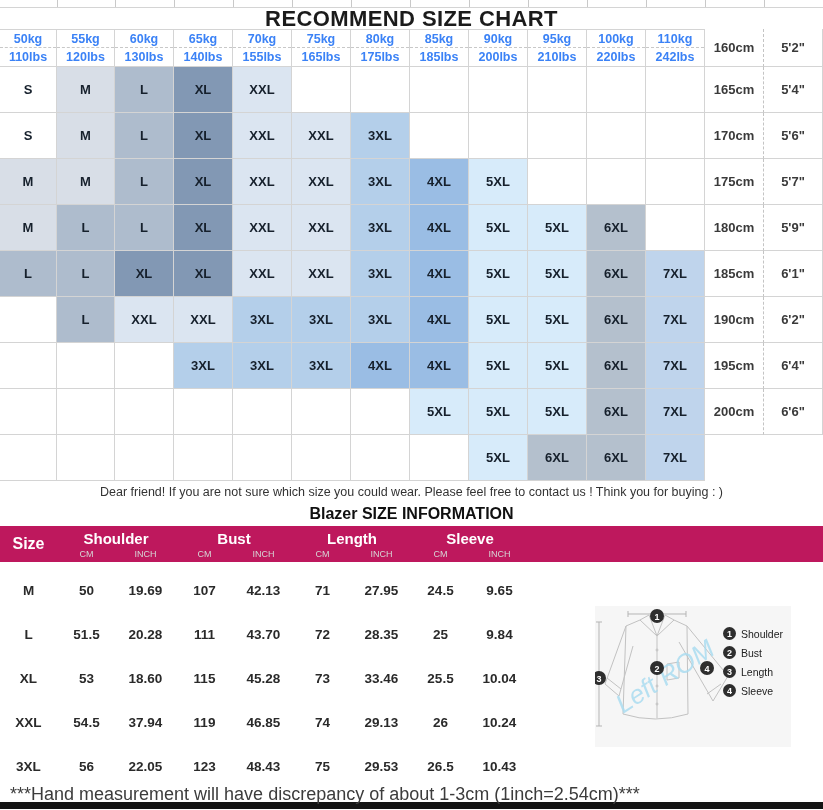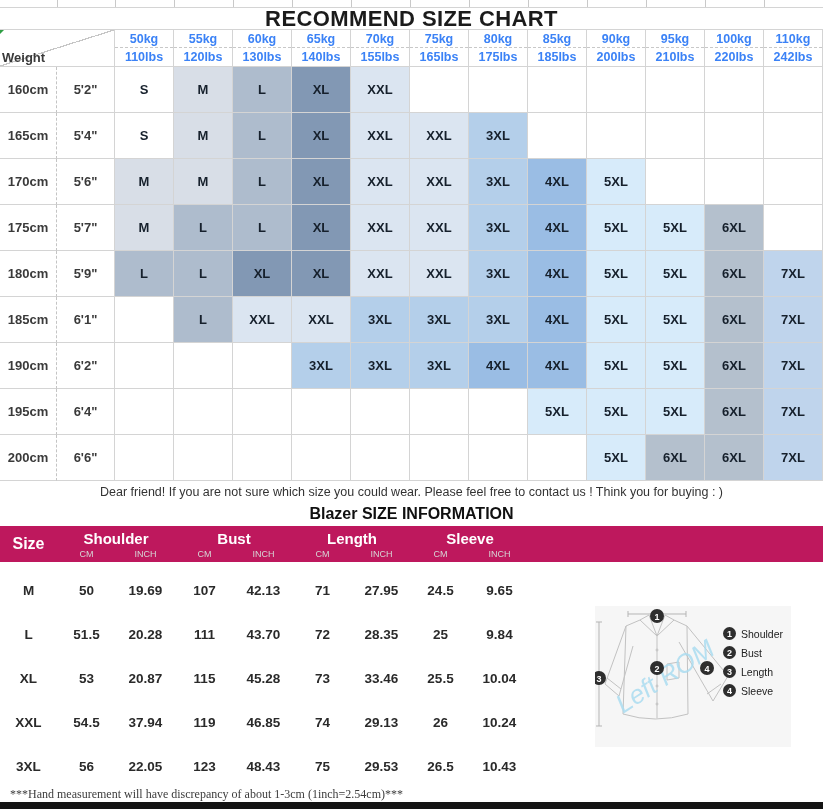--- a/index.html
+++ b/index.html
@@ -54,21 +54,21 @@
 
   #blazer-body { position:relative; height:224px; padding-top:6px; }
   .blazer-row { display:grid; grid-template-columns:57px repeat(8,59px); height:44px;
     align-items:center; }
   .blazer-row > div { text-align:center; font-weight:bold; font-size:13.5px; color:#2a2a2a; }
 
   .diagram-panel { position:absolute; left:595px; top:44px; width:196px; height:141px;
     background:#f6f6f6; }
 
   .footnote-row { height:16px; display:flex; align-items:center;
-    font-size:12px; color:#3c3c3c; padding-left:10px;font-family:Liberation Serif, serif; }
+    font-size:18px; color:#3c3c3c; padding-left:10px; }
   .bottom-bar { height:7px; background:#141414; width:823px; }
 </style>
 </head>
 <body>
 
 <div class="top-strip" id="top-strip">
     <div class="vline" style="left: 57px;"></div>
     <div class="vline" style="left: 115px;"></div>
     <div class="vline" style="left: 174px;"></div>
     <div class="vline" style="left: 233px;"></div>
@@ -79,24 +79,20 @@
     <div class="vline" style="left: 528px;"></div>
     <div class="vline" style="left: 587px;"></div>
     <div class="vline" style="left: 646px;"></div>
     <div class="vline" style="left: 705px;"></div>
     <div class="vline" style="left: 764px;"></div>
   </div>
 
 <div class="title-row">RECOMMEND SIZE CHART</div>
 
 <div id="size-grid">
-    <div class="cell corner">
-      <div class="green-tri"></div>
-      <div class="corner-label">Weight</div>
-    </div>
     <div class="cell wh-cell">
       <div class="kg">50kg</div>
       <div class="lbs">110lbs</div>
     </div>
     <div class="cell wh-cell">
       <div class="kg">55kg</div>
       <div class="lbs">120lbs</div>
     </div>
     <div class="cell wh-cell">
       <div class="kg">60kg</div>
@@ -306,21 +302,21 @@
       <div>111</div>
       <div>43.70</div>
       <div>72</div>
       <div>28.35</div>
       <div>25</div>
       <div>9.84</div>
     </div>
     <div class="blazer-row">
       <div>XL</div>
       <div>53</div>
-      <div>20.87</div>
+      <div>18.60</div>
       <div>115</div>
       <div>45.28</div>
       <div>73</div>
       <div>33.46</div>
       <div>25.5</div>
       <div>10.04</div>
     </div>
     <div class="blazer-row">
       <div>XXL</div>
       <div>54.5</div>

